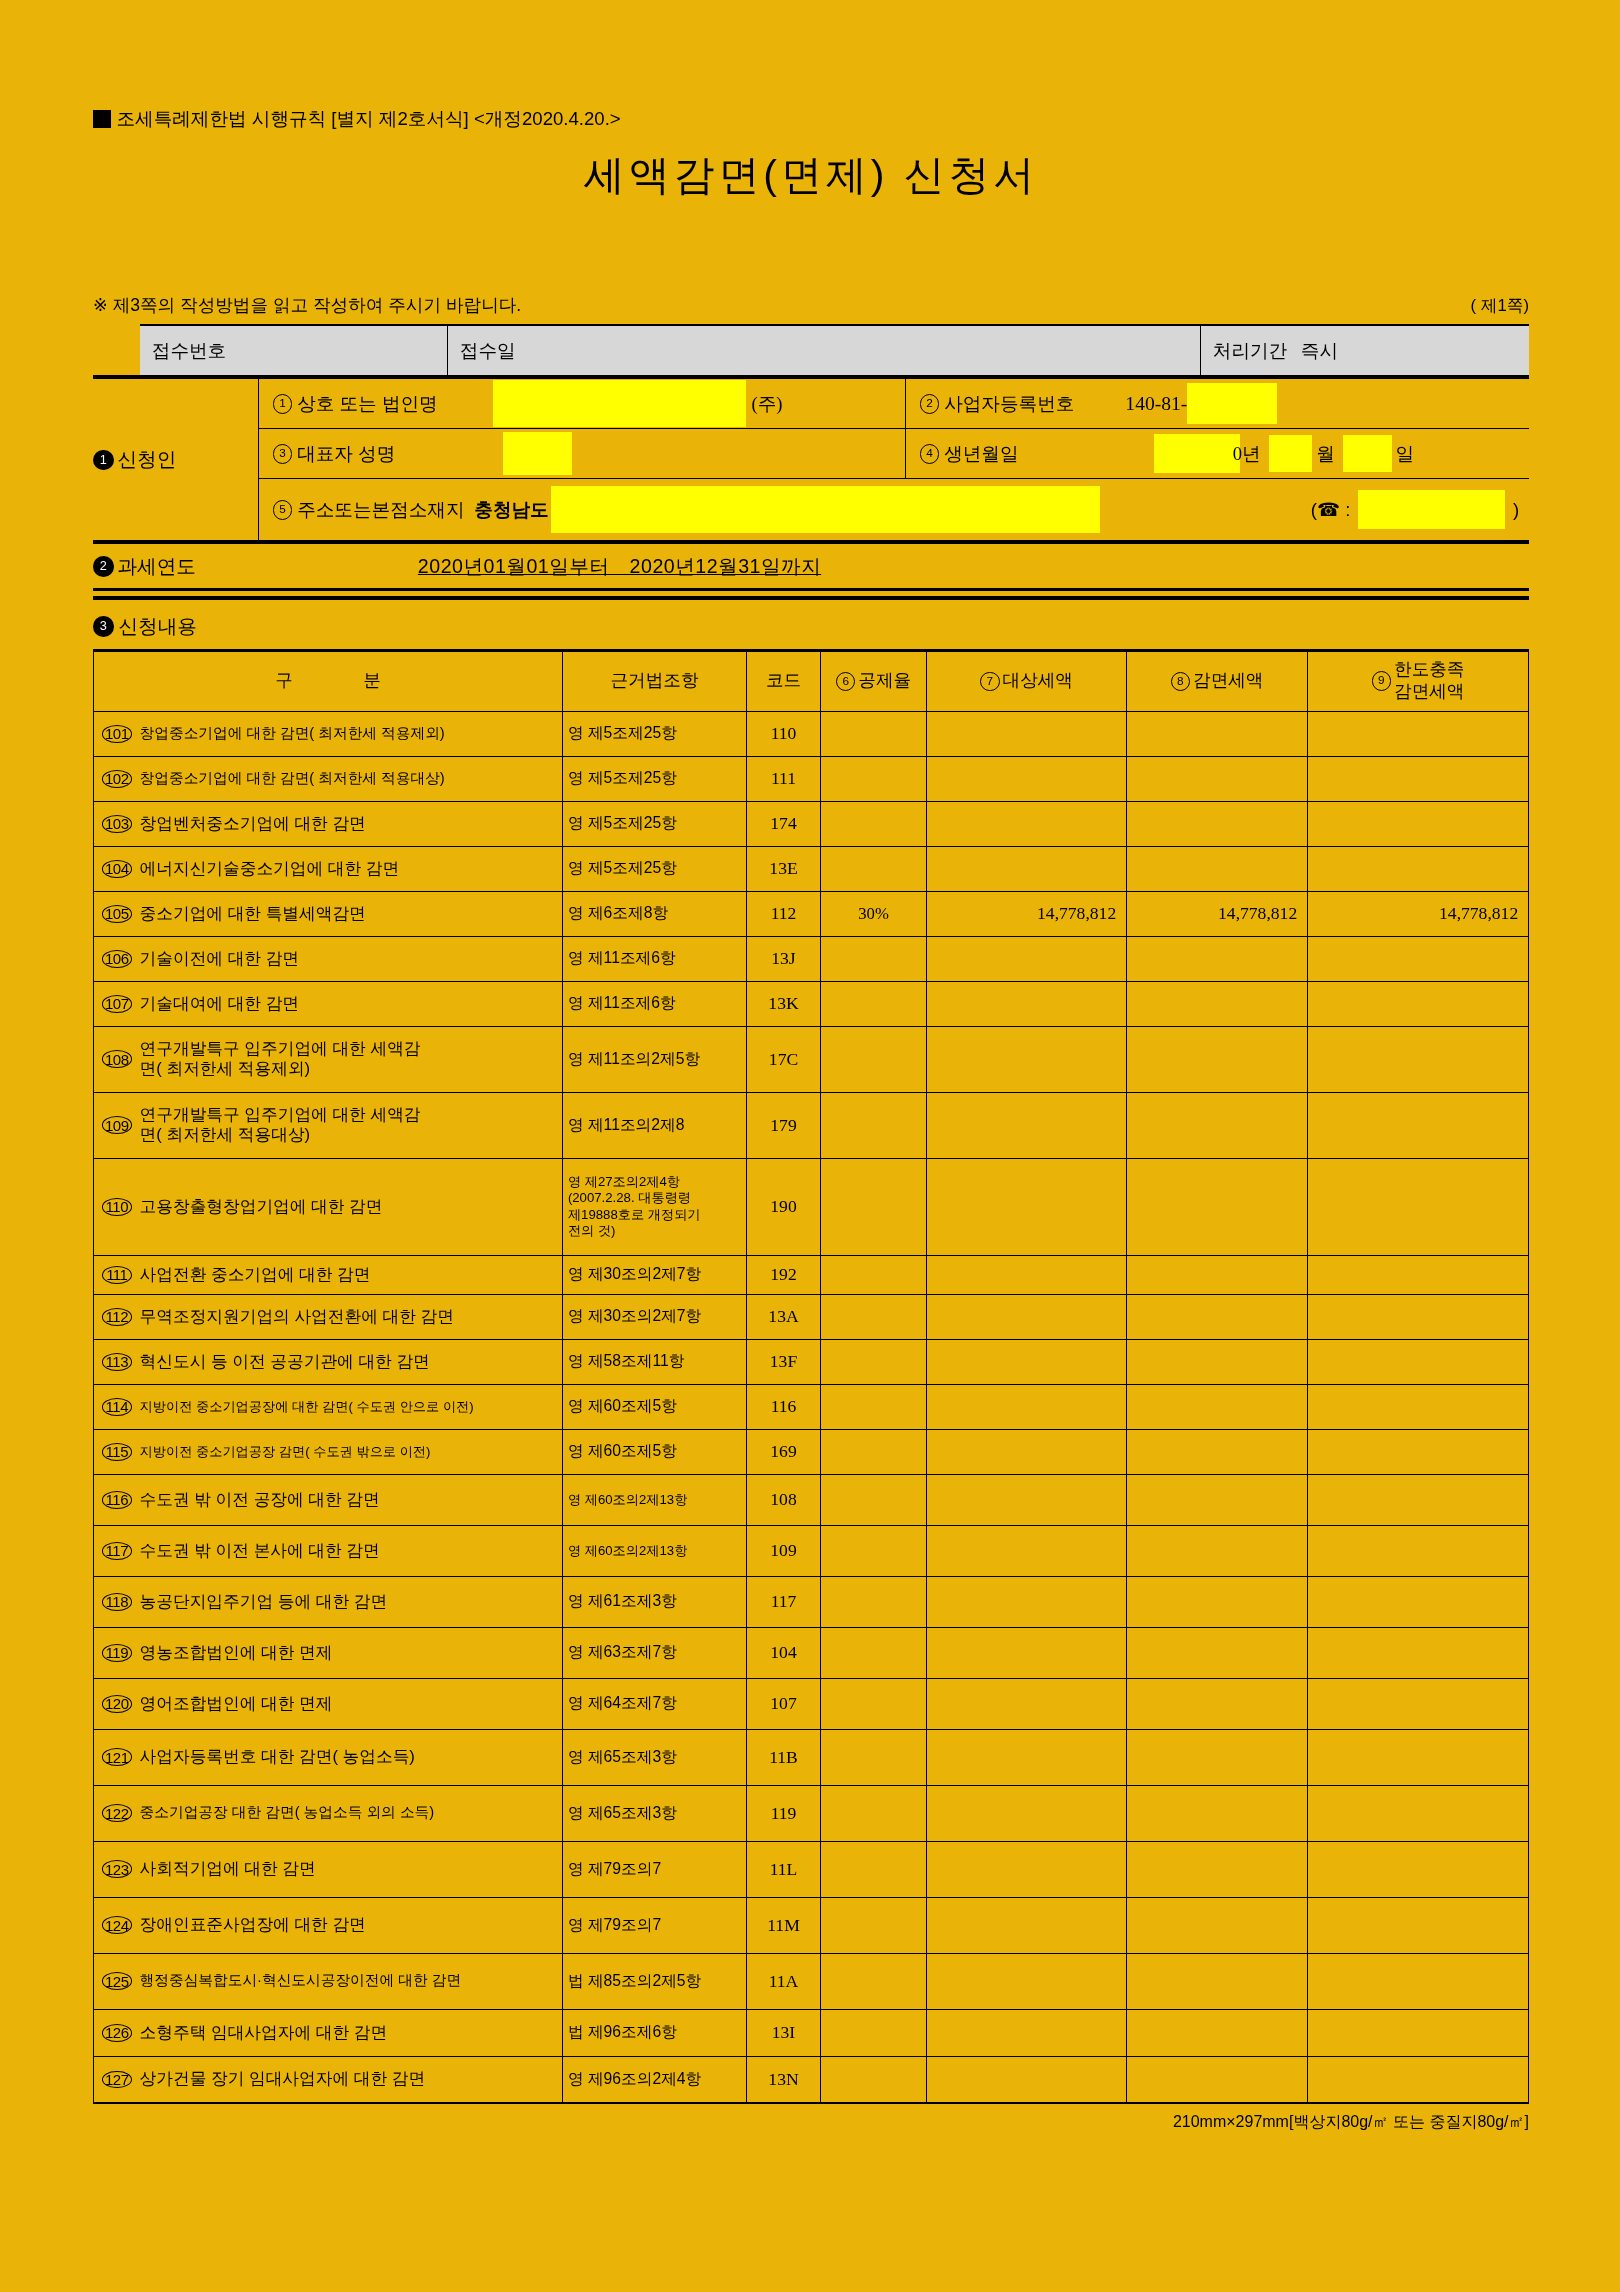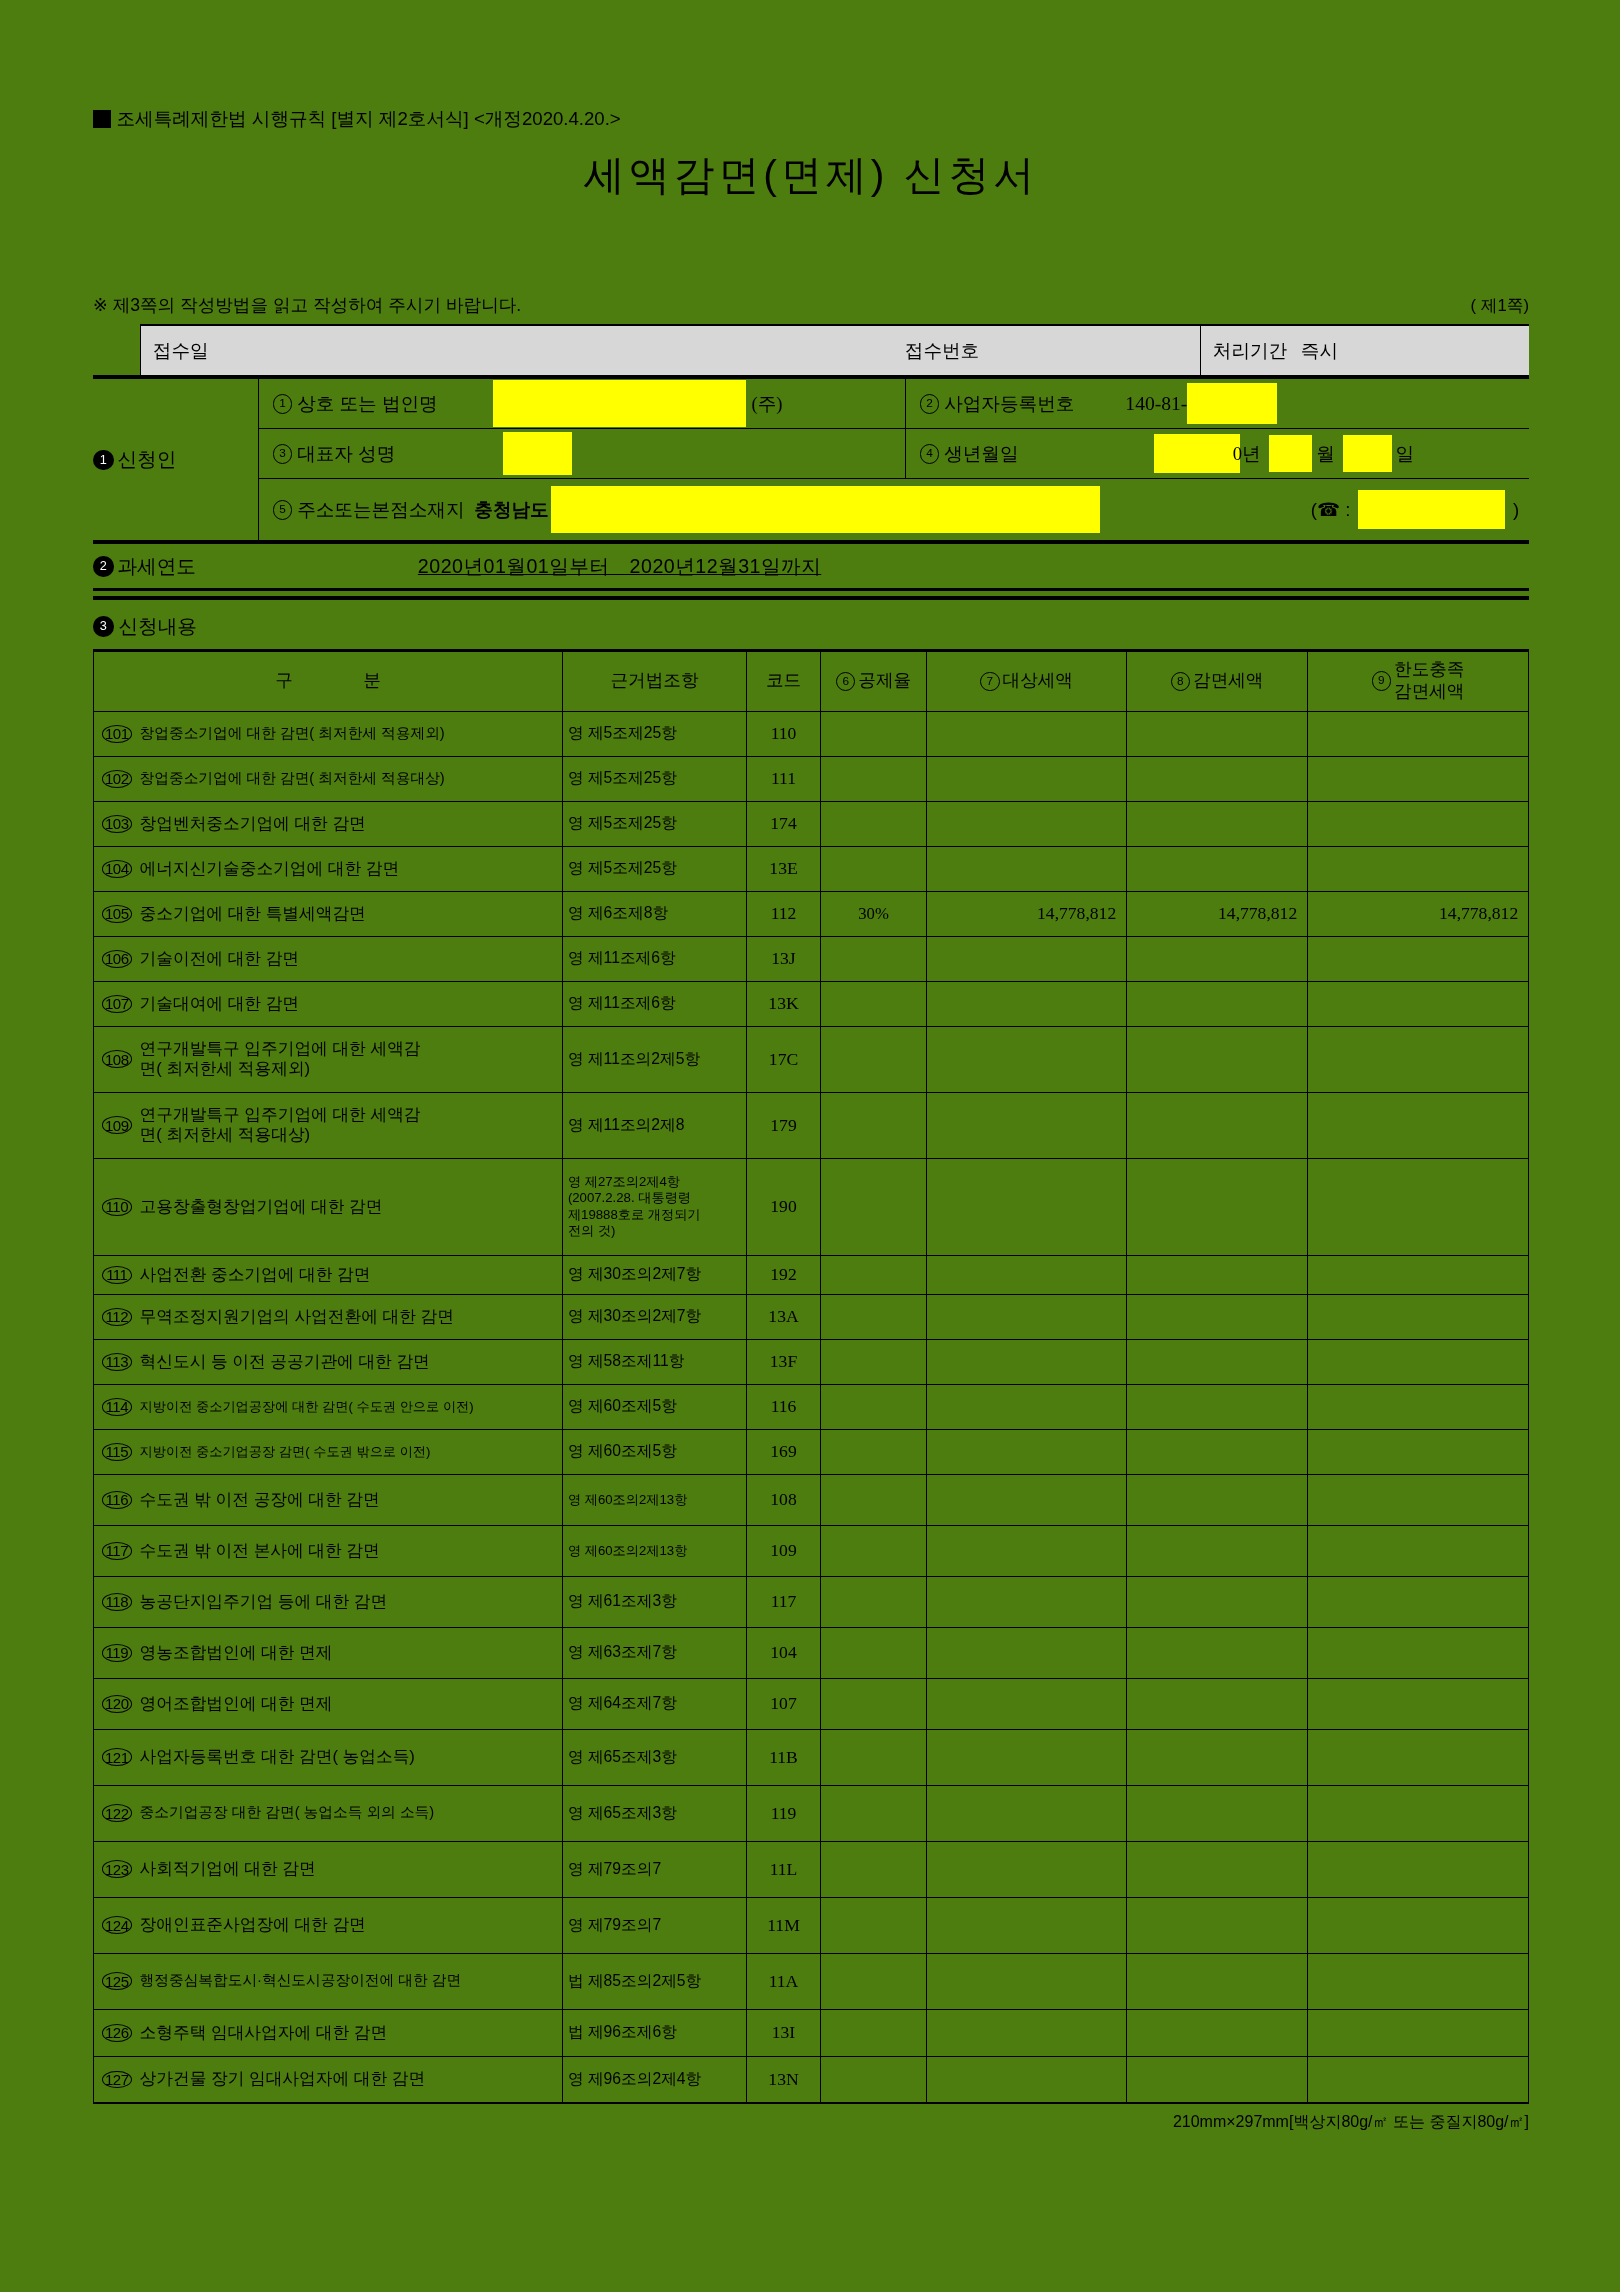--- a/index.html
+++ b/index.html
@@ -1,17 +1,17 @@
 <!DOCTYPE html>
 <html lang="ko"><head>
 <meta charset="utf-8">
 <style>
   * { margin:0; padding:0; box-sizing:border-box; }
   body { background:#fff; font-family:"Liberation Sans","DejaVu Sans",sans-serif; color:#000; }
-  .page { position:relative; width:1620px; height:2293px; background:#4d7c0f; overflow:hidden; }
+  .page { position:relative; width:1620px; height:2293px; background:#eab308; overflow:hidden; }
   .content { padding:106px 91px 0 93px; }
 
   .num { font-family:"Liberation Serif","DejaVu Serif",serif; }
 
   
   .circ { display:inline-flex; align-items:center; justify-content:center;
           width:19.6px; height:19.6px; border:1.5px solid #000; border-radius:50%;
           font-size:11.8px; line-height:1; flex:none; }
   .circ:empty { display:none; border:none; width:0; }
   .circ-filled { display:inline-flex; align-items:center; justify-content:center;
@@ -108,25 +108,25 @@
 
     <div class="title">세액감면(면제) 신청서</div>
 
     <div class="note-row">
       <span>※ 제3쪽의 작성방법을 읽고 작성하여 주시기 바랍니다.</span>
       <span class="page-marker">( 제1쪽)</span>
     </div>
 
     <div class="receipt-wrap">
       <div class="receipt">
+        <div class="rc rc1">
+          <span>접수번호</span>
+        </div>
         <div class="rc rc2">
           <span>접수일</span>
-        </div>
-        <div class="rc rc1">
-          <span>접수번호</span>
         </div>
         <div class="rc rc3">
           <span>처리기간</span>
           <span>즉시</span>
         </div>
       </div>
     </div>
 
     <div class="applicant">
       <div class="app-label">

